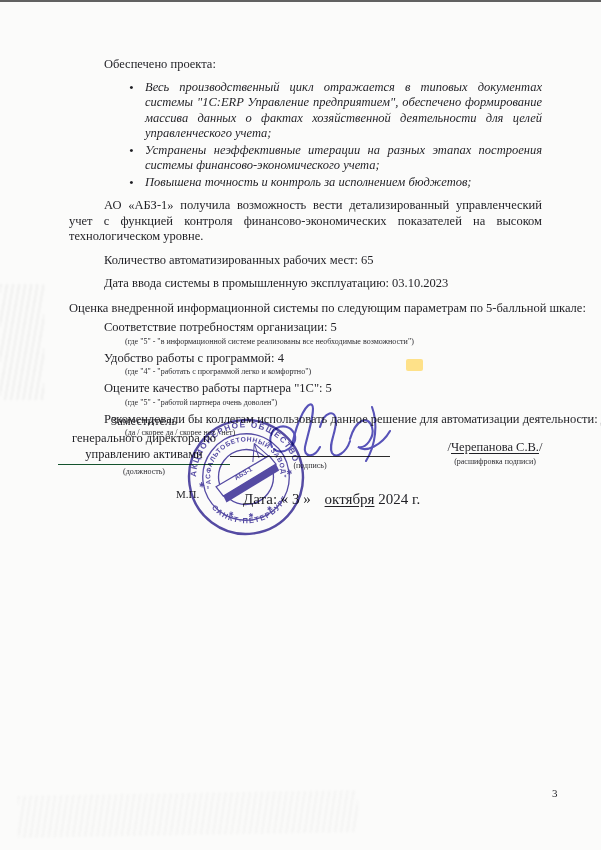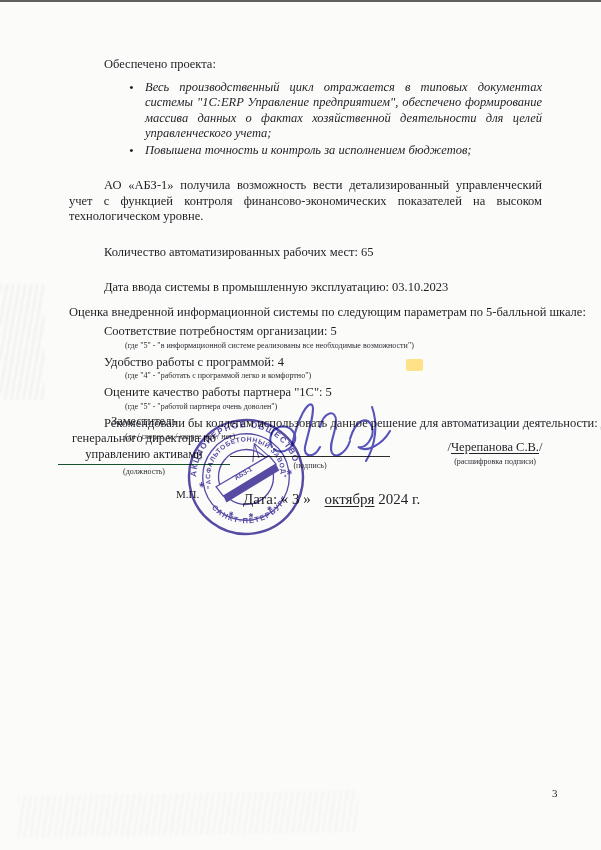--- a/index.html
+++ b/index.html
@@ -13,21 +13,21 @@
   }
   .scan-topline{position:absolute;top:0;left:0;width:601px;height:2px;background:#454545;opacity:.85;}
   .scan-smudge{position:absolute;background:repeating-linear-gradient(100deg,rgba(120,120,120,.18) 0 2px,rgba(255,255,255,0) 2px 6px);filter:blur(1px);}
   .sm-left{left:0;top:284px;width:44px;height:116px;opacity:.5;}
   .sm-bottom{left:18px;top:793px;width:340px;height:42px;opacity:.35;transform:rotate(-1deg);}
   .hl-mark{position:absolute;left:406px;top:359px;width:17px;height:12px;background:#ffd24d;opacity:.65;z-index:0;border-radius:2px;}
 
   .flow{position:absolute;left:69px;top:57px;width:473px;z-index:1;font-size:12.5px;line-height:15.5px;}
   .indent{text-indent:35px;margin:0;}
   p{margin:0;}
-  .mt{margin-top:20px;}
+  .mt{margin-top:8px;}
   .just{text-align:justify;}
   .nowrap{white-space:nowrap;}
 
   ul.bullets{list-style:none;margin:7px 0 0 0;padding:0;font-style:italic;}
   ul.bullets li{
     position:relative;
     margin:0 0 1px 0;
     padding-left:76px;
     text-align:justify;
   }
@@ -67,20 +67,21 @@
 <div class="scan-topline"></div>
 <div class="scan-smudge sm-left"></div>
 <div class="scan-smudge sm-bottom"></div>
 <div class="hl-mark"></div>
 
 <div class="flow">
   <p class="indent">Обеспечено проекта:</p>
 
   <ul class="bullets">
     <li>Весь производственный цикл отражается в типовых документах системы "1С:ERP Управление предприятием", обеспечено формирование массива данных о фактах хозяйственной деятельности для целей управленческого учета;</li>
+    <li>Устранены неэффективные итерации на разных этапах построения системы финансово-экономического учета;</li>
     <li>Повышена точность и контроль за исполнением бюджетов;</li>
   </ul>
 
   <p class="indent just mt">АО «АБЗ-1» получила возможность вести детализированный управленческий учет с функцией контроля финансово-экономических показателей на высоком технологическом уровне.</p>
 
   <p class="indent mt nowrap">Количество автоматизированных рабочих мест: 65</p>
   <p class="indent mt nowrap">Дата ввода системы в промышленную эксплуатацию: 03.10.2023</p>
 
   <p class="eval-intro nowrap">Оценка внедренной информационной системы по следующим параметрам по 5-балльной шкале:</p>
 

